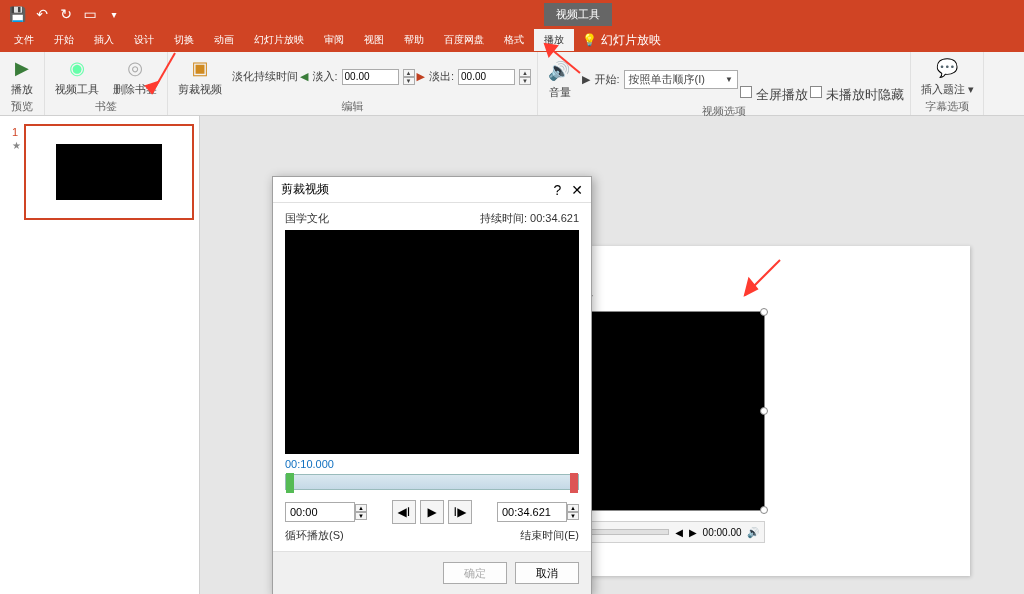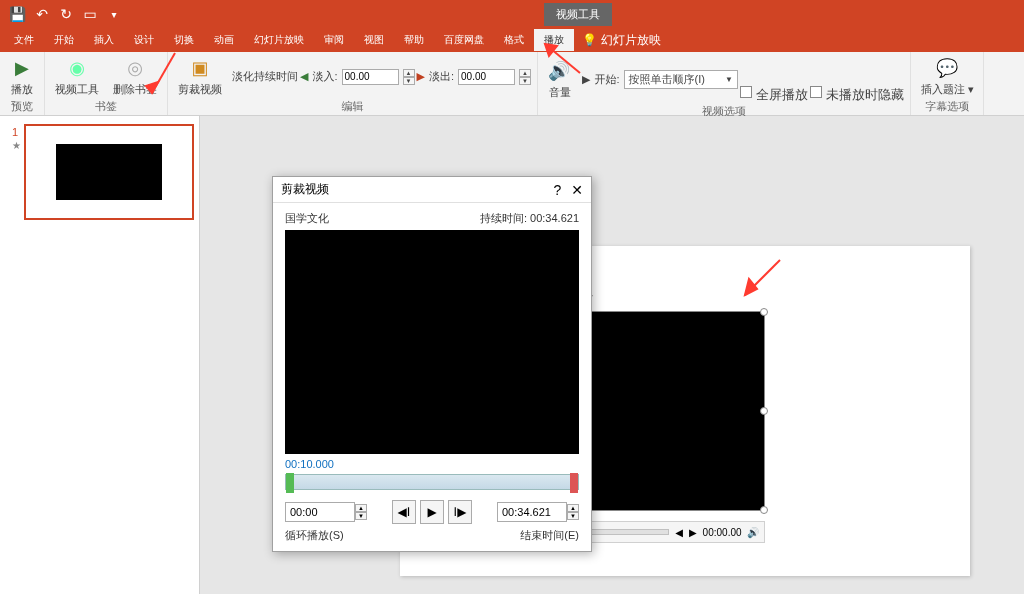--- a/index.html
+++ b/index.html
@@ -282,20 +282,24 @@
             <div class="spinner-btn">▲</div>
             <div class="spinner-btn">▼</div>
           </div>
       </div>
     </div>
     <div class="dlg-labels">
       <span>循环播放(S)</span>
       <span>结束时间(E)</span>
     </div>
   </div>
+  <div class="dlg-footer">
+    <button class="dlg-btn disabled">确定</button>
+    <button class="dlg-btn">取消</button>
+  </div>
 </div>
 
 <svg class="arrow" style="left:140px; top:48px; width:40px; height:60px;">
   <line x1="35" y1="5" x2="12" y2="45"></line>
     <polygon points="12,45 18,34 6,38"></polygon>
 </svg>
 <svg class="arrow" style="left:535px; top:38px; width:50px; height:40px;">
   <line x1="45" y1="35" x2="10" y2="6"></line>
     <polygon points="10,6 22,8 14,18"></polygon>
 </svg>

